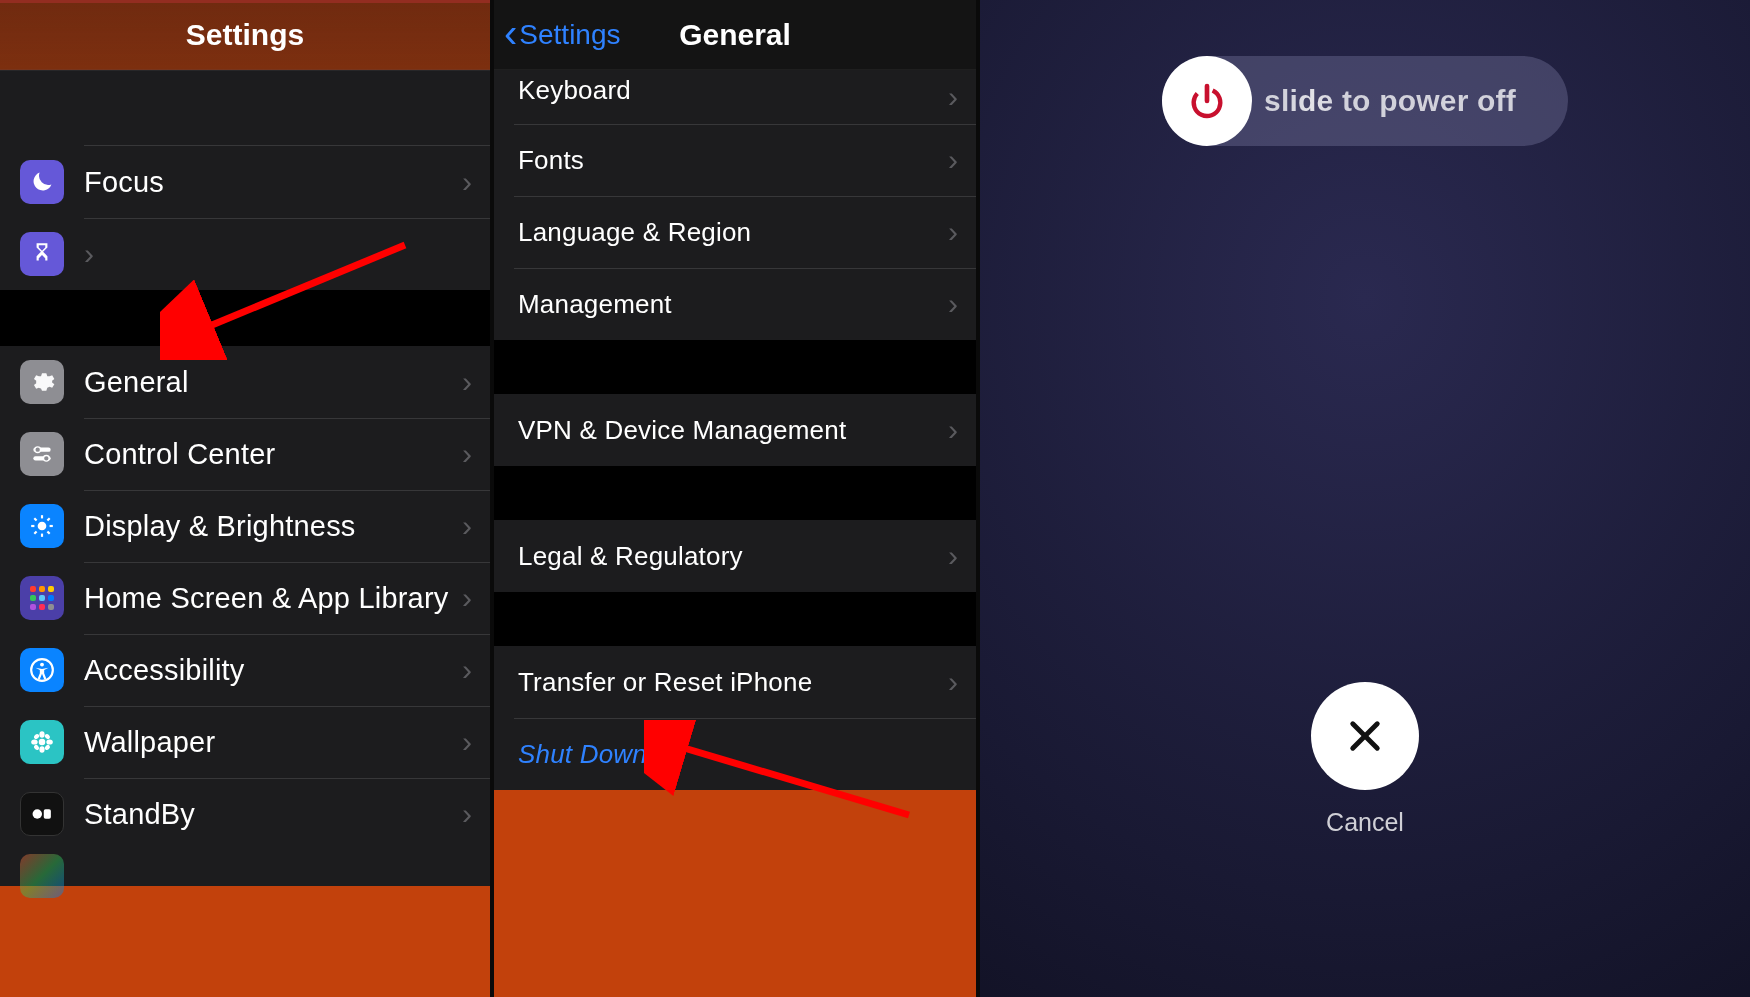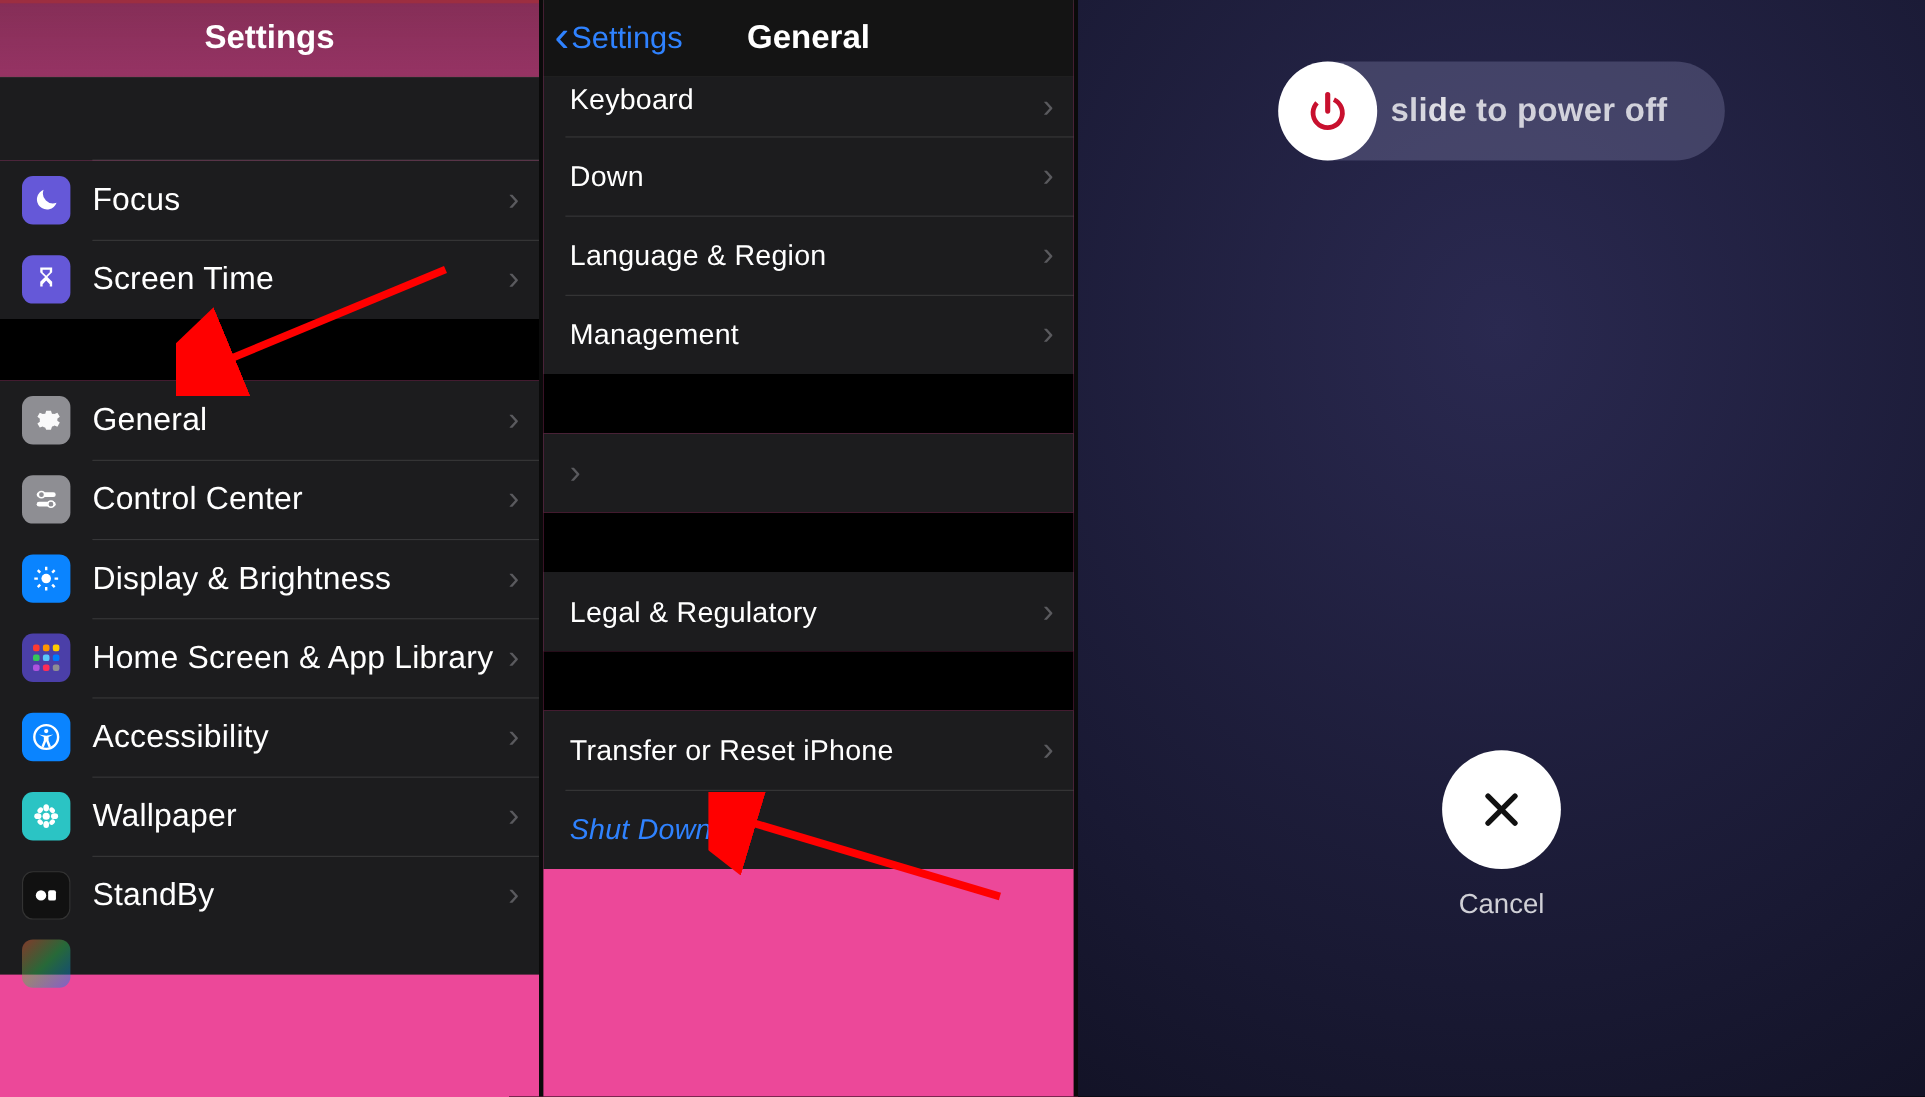--- a/index.html
+++ b/index.html
@@ -1,18 +1,18 @@
 <!DOCTYPE html>
 <html><head>
 <meta charset="utf-8">
 <style>
   * { box-sizing: border-box; margin: 0; padding: 0; }
   html, body { width: 1750px; height: 997px; background: #000; font-family: -apple-system, "Helvetica Neue", Arial, sans-serif; overflow: hidden; }
   .stage { display: flex; width: 1750px; height: 997px; }
-  .panel { position: relative; height: 100%; background: #ec4899; }
+  .panel { position: relative; height: 100%; background: #c2410c; }
   .p1 { width: 490px; }
   .p2 { width: 490px; border-left: 4px solid #0a0a0a; border-right: 4px solid #0a0a0a; }
   .p3 { flex: 1; background: radial-gradient(ellipse 140% 120% at 50% 30%, #2a2950 0%, #191933 50%, #080812 100%); }
 
   
   .nav1 { height: 70px; display:flex; align-items:center; justify-content:center; background: linear-gradient(to bottom, rgba(30,20,20,.5), rgba(20,20,20,.4)); border-bottom: 1px solid rgba(255,255,255,.05); }
   .nav1 .title { color:#fff; font-size:30px; font-weight:600; }
 
   
   .topline { position:absolute; left:0; right:0; top:0; height:3px; background:#b03030; opacity:.55;}
@@ -113,21 +113,20 @@
         </div>
         <div class="label">Focus</div>
         <div class="chev">›</div>
       </div>
       <div class="row">
         <div class="icon ic-screen-time">
           <svg viewBox="0 0 24 24">
               <path d="M7 2h10v4l-4 4 4 4v4H7v-4l4-4-4-4V2zm2 2v2l3 3 3-3V4H9zm0 14h6v-2l-3-3-3 3v2z"></path>
             </svg>
         </div>
-        <div class="label">Screen Time</div>
         <div class="chev">›</div>
       </div>
     </div>
 
     <div class="blackgap"></div>
 
     <div class="list">
       <div class="row">
         <div class="icon ic-general">
           <svg viewBox="0 0 24 24">
@@ -249,37 +248,38 @@
       </div>
       <div class="title">General</div>
     </div>
 
     <div class="list">
       <div class="row half">
         <div class="label">Keyboard</div>
         <div class="chev">›</div>
       </div>
       <div class="row">
-        <div class="label">Down</div>
+        <div class="label">Fonts</div>
         <div class="chev">›</div>
       </div>
       <div class="row">
         <div class="label">Language &amp; Region</div>
         <div class="chev">›</div>
       </div>
       <div class="row">
         <div class="label">Management</div>
         <div class="chev">›</div>
       </div>
     </div>
 
     <div class="blackgap sm"></div>
 
     <div class="list">
       <div class="row">
+        <div class="label">VPN &amp; Device Management</div>
         <div class="chev">›</div>
       </div>
     </div>
 
     <div class="blackgap sm"></div>
 
     <div class="list">
       <div class="row">
         <div class="label">Legal &amp; Regulatory</div>
         <div class="chev">›</div>

